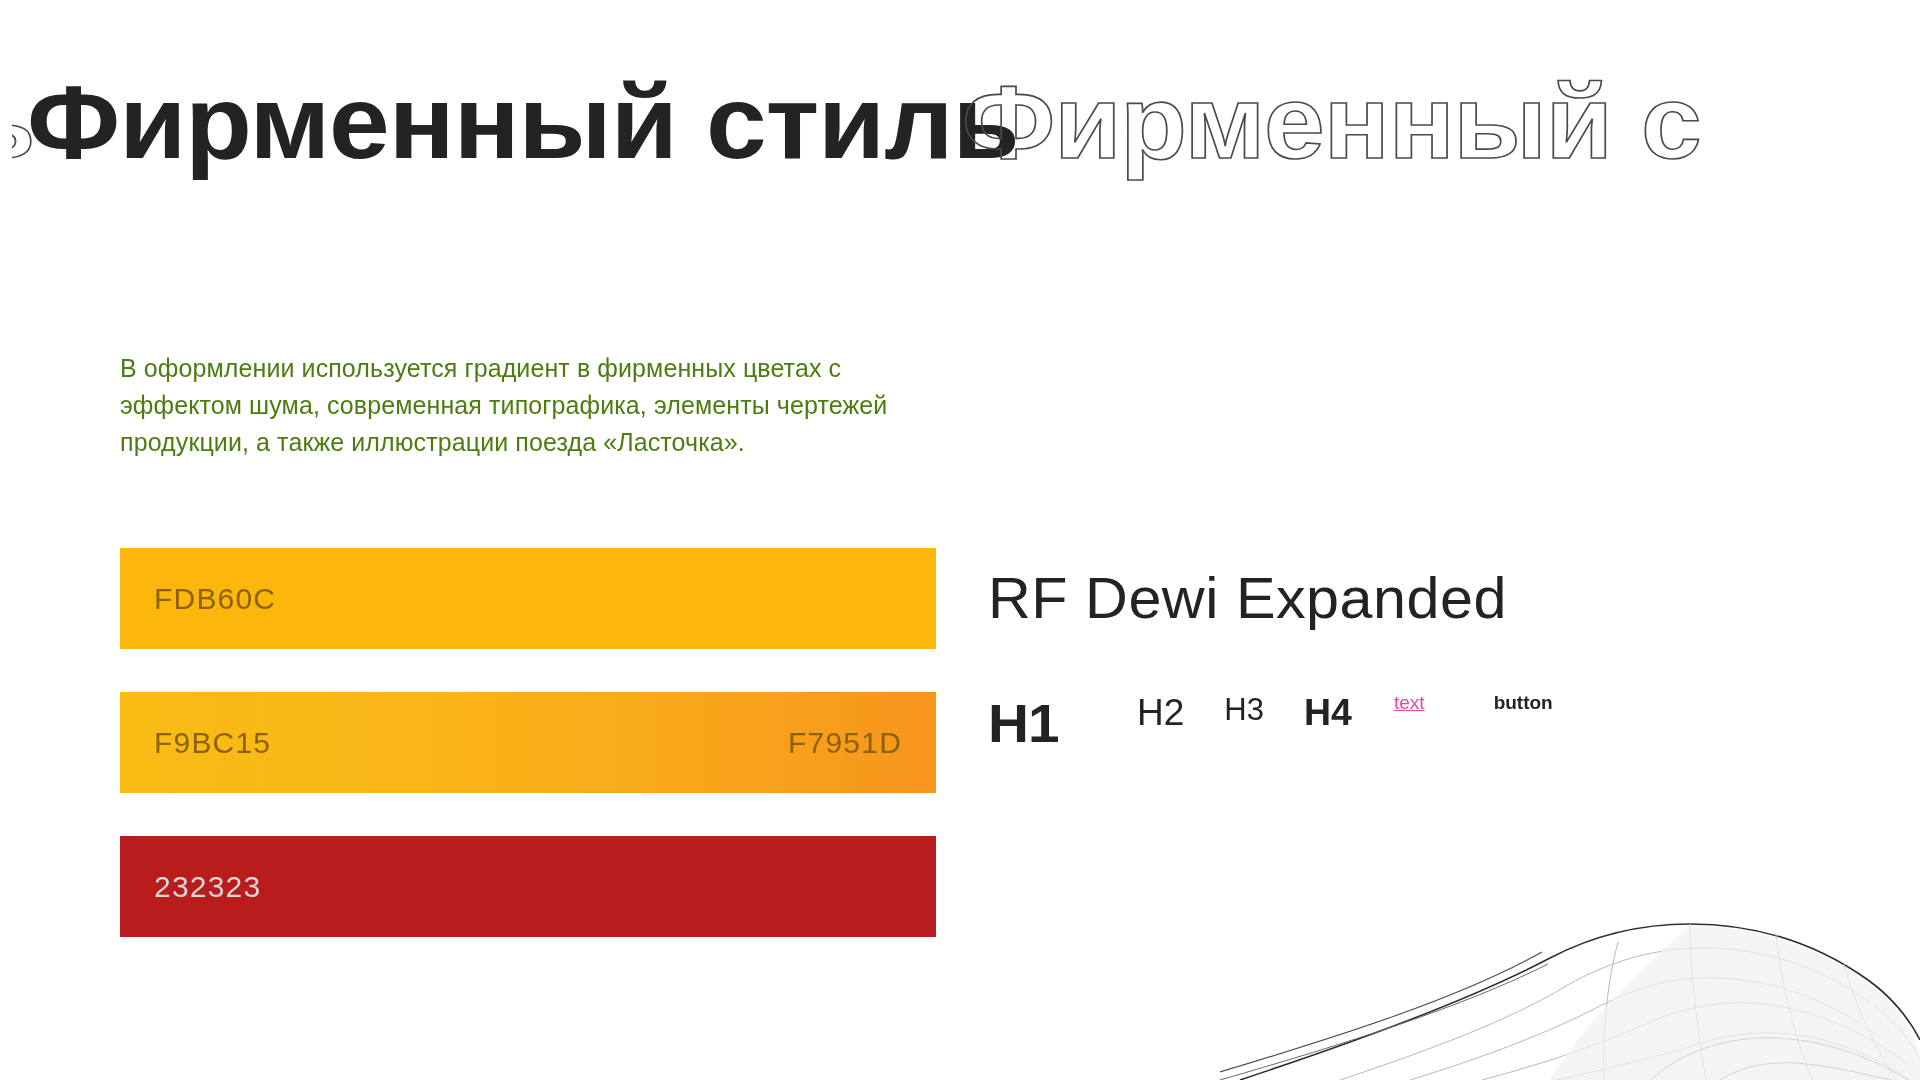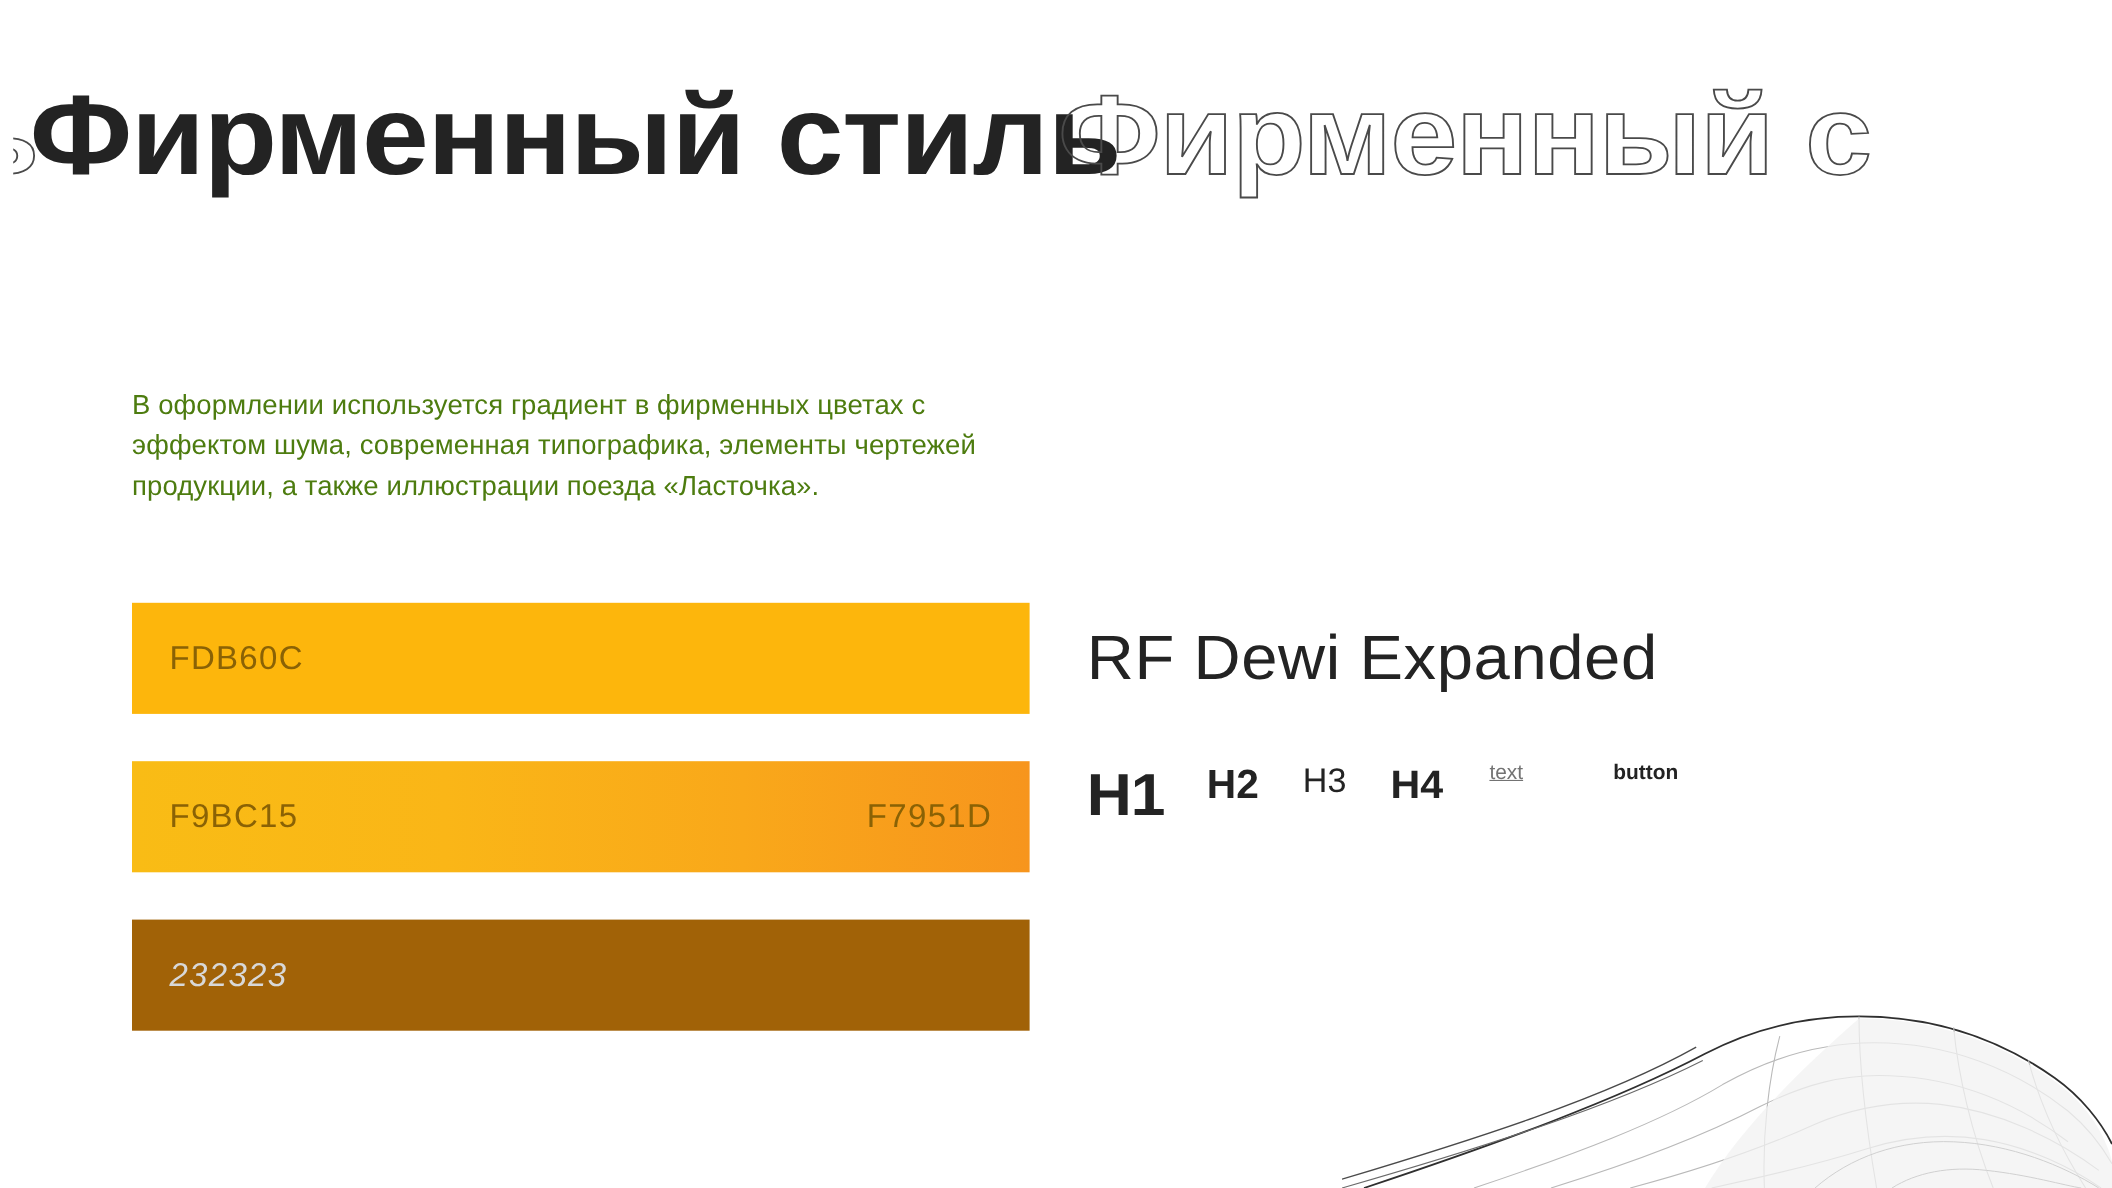--- a/index.html
+++ b/index.html
@@ -88,21 +88,21 @@
     letter-spacing: 1.2px;
     font-weight: 400;
     font-family: "Liberation Sans", sans-serif;
   }
   .swatch-solid  { background: #FDB60C; }
   .swatch-solid .swatch-label { color: #8a6205; }
   .swatch-gradient {
     background: linear-gradient(90deg, #F9BC15 0%, #FAB617 35%, #F9A81A 68%, #F7951D 100%);
   }
   .swatch-gradient .swatch-label { color: #8a6205; }
-  .swatch-dark { background: #a16207; font-style: italic; }
+  .swatch-dark { background: #b91c1c; }
   .swatch-dark .swatch-label { color: #d8d8d8; }
 
   
   .typo {
     position: absolute;
     left: 988px;
     top: 548px;
     width: 840px;
   }
   .typo-face {
@@ -129,24 +129,24 @@
     display: flex;
     align-items: flex-start;
     gap: 0;
   }
   .scale-item {
     color: #232323;
     white-space: nowrap;
     display: inline-block;
   }
   .scale-h1 { font-size: 54px; font-weight: 700; letter-spacing: -1px; margin-right: 42px; transform: scaleX(1.05); transform-origin: left bottom; }
-  .scale-h2 { font-size: 37px; font-weight: 700; margin-right: 40px; }
+  .scale-h2 { font-size: 37px; font-weight: 400; margin-right: 40px; margin-left: 40px; }
   .scale-h3 { font-size: 31px; font-weight: 400; margin-right: 40px; }
   .scale-h4 { font-size: 36px; font-weight: 700; margin-right: 44px; transform: scaleX(1.04); transform-origin: left bottom; }
-  .scale-text { font-size: 19px; font-weight: 300; color: #737373; margin-right: 49px; text-decoration: underline; }
+  .scale-text { font-size: 19px; font-weight: 300; color: #ec4899; margin-right: 36px; text-decoration: underline; }
   .scale-button { font-size: 19px; font-weight: 700; padding-left: 33px; }
 
   
   .train-art {
     position: absolute;
     right: 0;
     bottom: 0;
     width: 700px;
     height: 200px;
     pointer-events: none;

